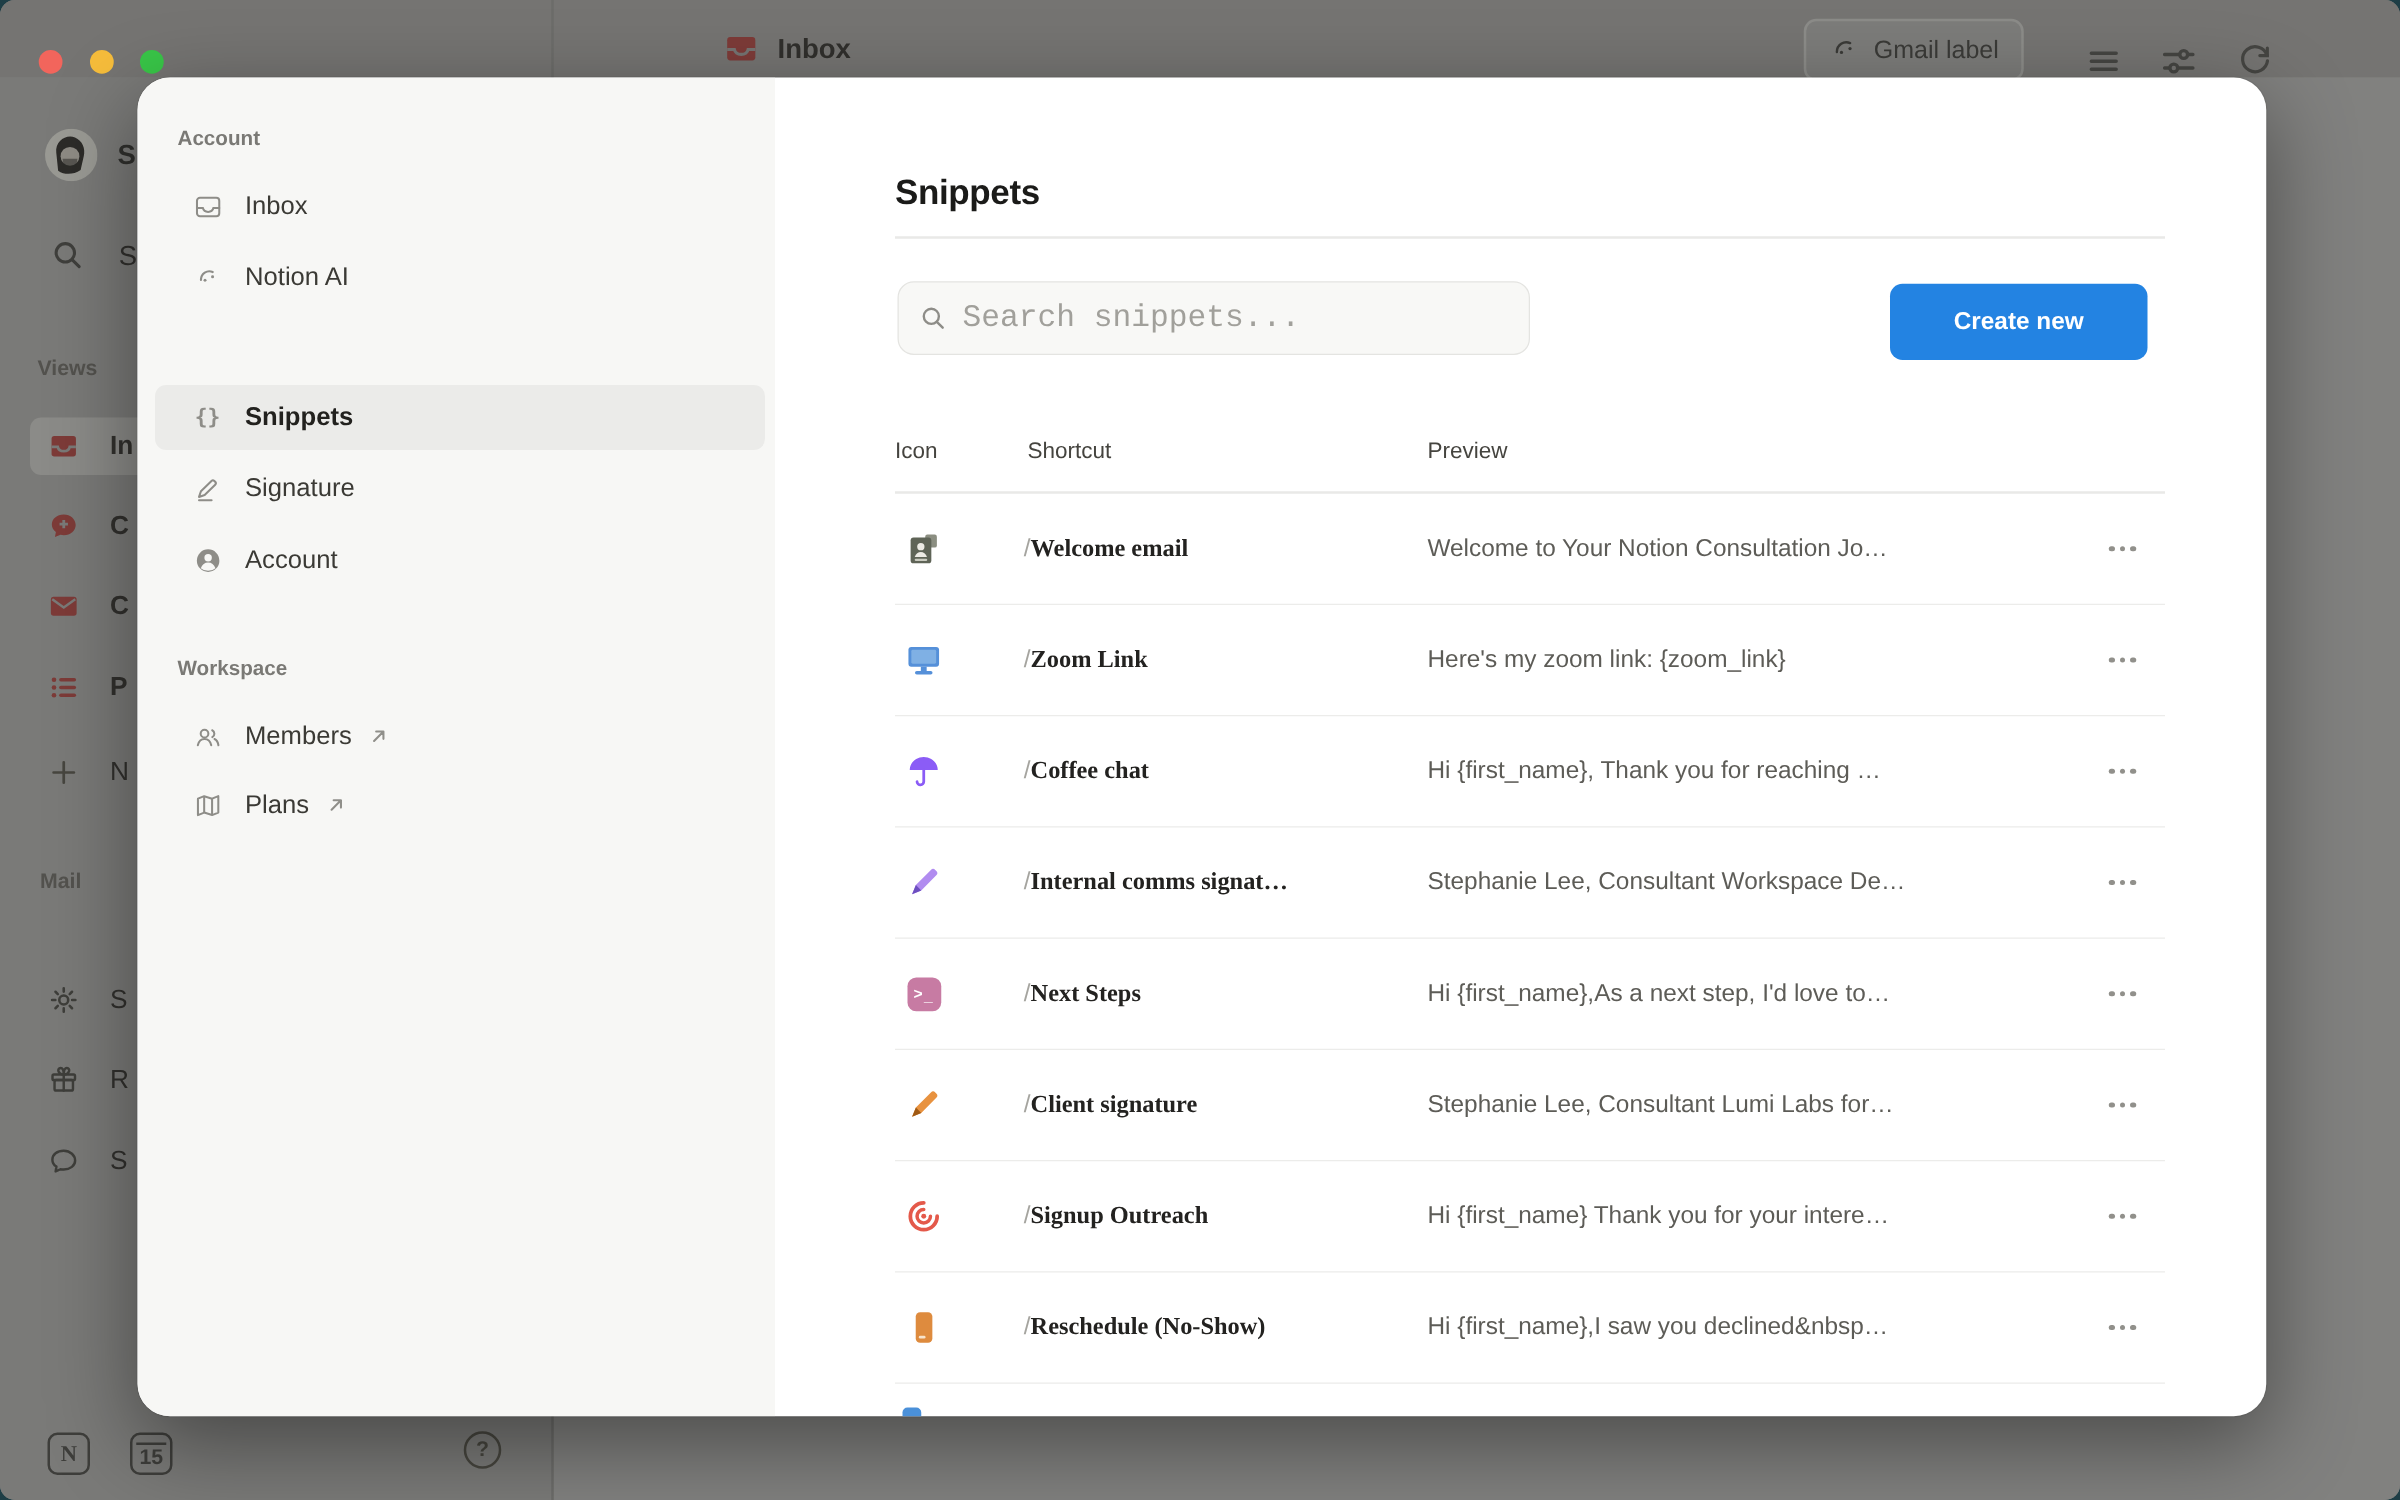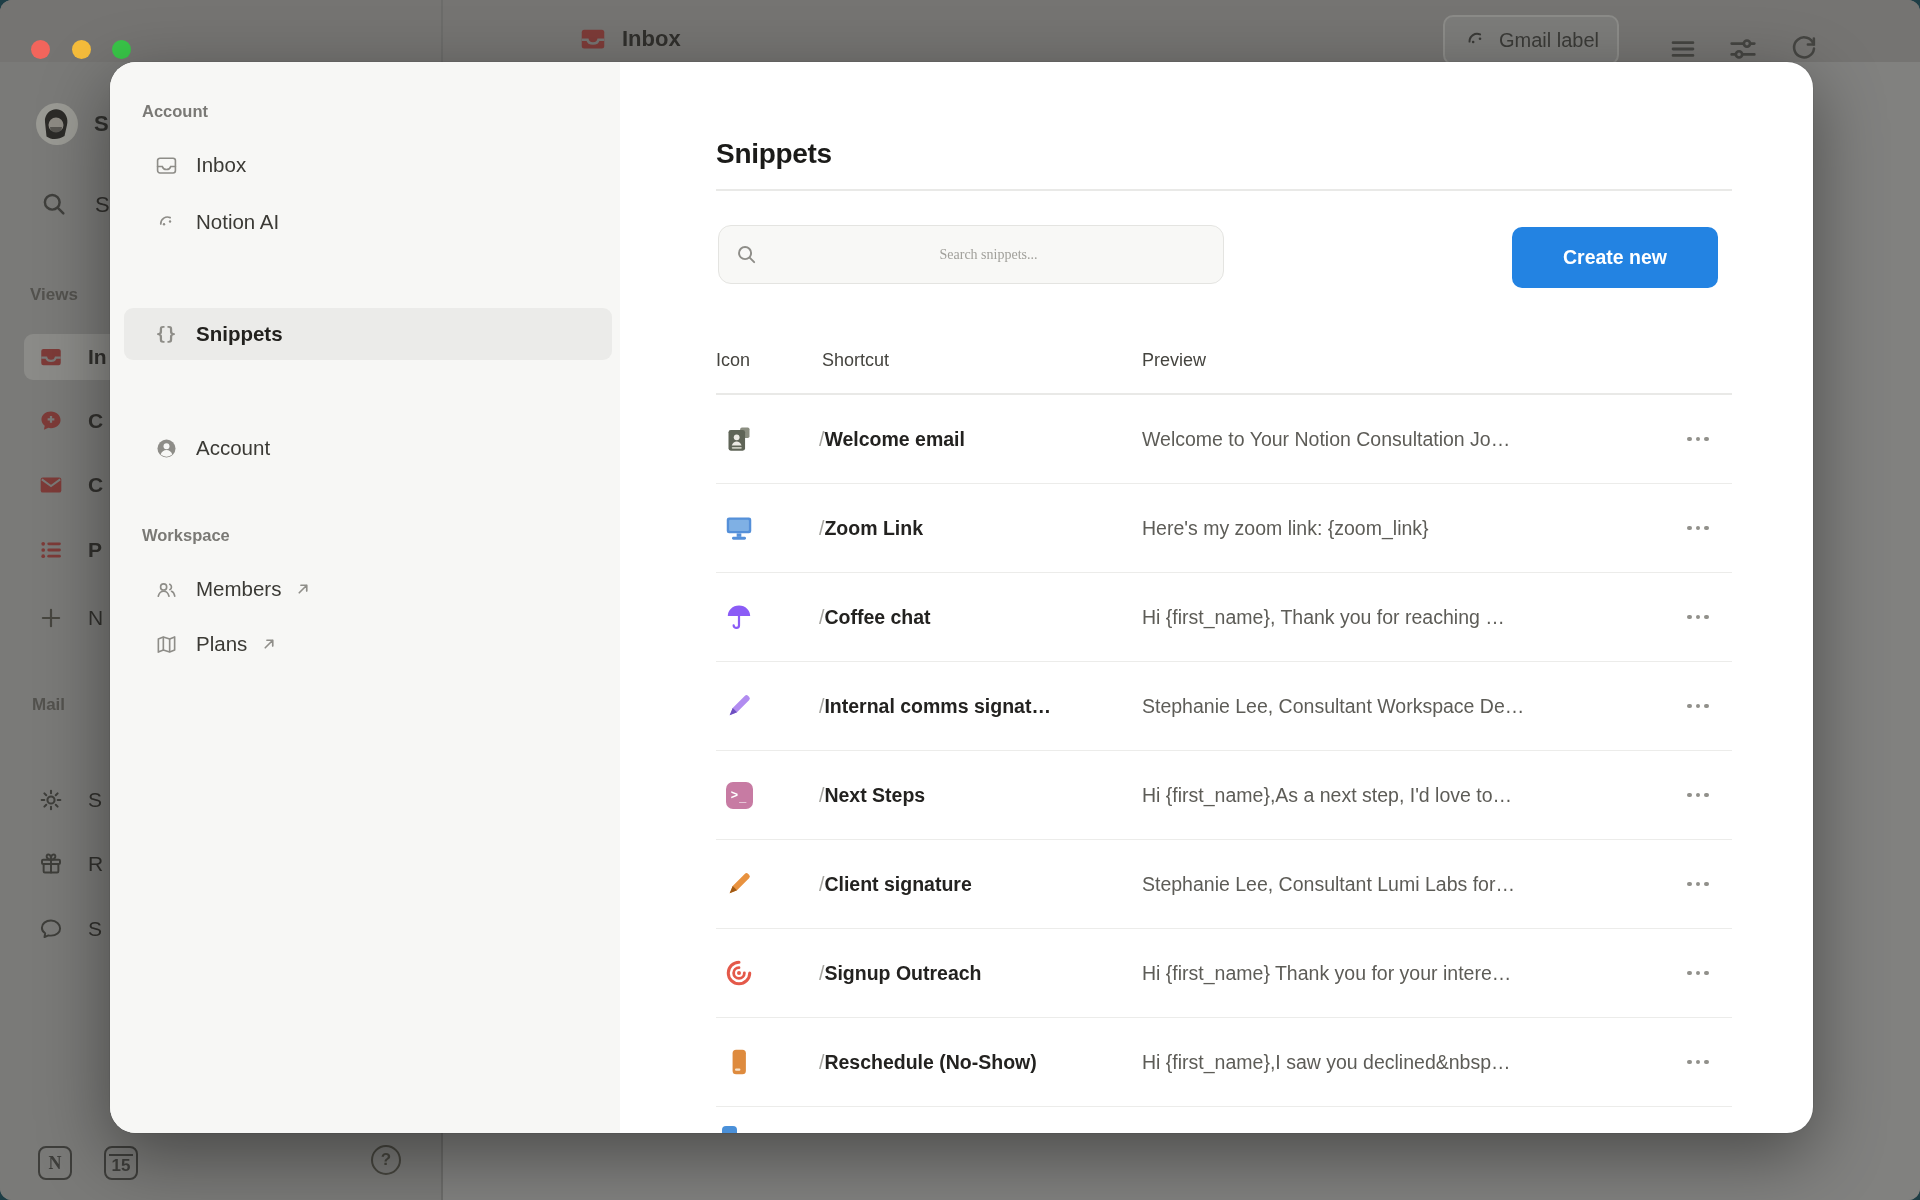--- a/index.html
+++ b/index.html
@@ -37,34 +37,34 @@
            color:#3b3a35; font-size:20.5px; cursor:default; }
   .mitem .ic { width:24px; margin-left:30px; margin-right:18px; color:#8e8d88; display:flex; justify-content:center; }
   .mitem.sel { background:#ebebe9; color:#22211e; font-weight:700; }
   .ext { color:#908f8a; margin-left:12px; display:flex; }
   .braces { font-family:"DejaVu Sans Mono",monospace; font-size:17px; color:#8e8d88; font-weight:600; }
 
   .mtitle { position:absolute; left:606px; top:76px; font-size:28px; font-weight:700; color:#1b1b19; letter-spacing:-.3px; }
   .hairline { position:absolute; height:1.5px; background:#e9e9e7; }
   .searchbox { position:absolute; left:608px; top:163px; width:506px; height:59px; border:1.5px solid #e4e4e1;
                border-radius:13px; background:#f8f8f6; display:flex; align-items:center; padding:0 16px; gap:12px; }
-  .searchbox input { border:none; outline:none; background:transparent; font-size:14px; color:#40403c; width:100%;
-                     font-family:Liberation Serif, serif;text-align:center; }
+  .searchbox input { border:none; outline:none; background:transparent; font-size:25px; color:#40403c; width:100%;
+                     font-family:Liberation Mono, monospace; }
   .searchbox input::placeholder { color:#a1a09b; }
   .createbtn { position:absolute; left:1402px; top:165px; width:206px; height:61px; border:none; border-radius:10px;
                background:var(--accent,#2383e2); color:#fff; font-size:19.5px; font-weight:700; cursor:pointer;
                font-family:"Liberation Sans","DejaVu Sans",sans-serif; }
   .th { position:absolute; top:288px; font-size:18px; font-weight:500; color:#45443f; }
   .tbl { position:absolute; left:606px; top:333px; width:1016px; }
   .trow { position:relative; height:89px; border-bottom:1.5px solid #ececea; }
   .rico { position:absolute; left:8px; top:50%; transform:translateY(-50%); width:30px; height:30px; color:var(--c,#777);
           display:flex; align-items:center; justify-content:center; }
   .rshort { position:absolute; left:103px; top:50%; transform:translateY(-50%); font-size:19.5px; white-space:nowrap; }
   .rshort .sl { color:#a5a49f; font-weight:400; }
-  .rshort .nm { color:#232220; font-weight:700; }
+  .rshort .nm { color:#232220; font-weight:700;font-family:Liberation Serif, serif; }
   .rprev { position:absolute; left:426px; top:50%; transform:translateY(-50%); font-size:19.5px; color:#5d5c57; white-space:nowrap; }
   .rmenu { position:absolute; left:952px; top:50%; transform:translateY(-50%); width:60px; height:40px;
            display:flex; align-items:center; justify-content:center; gap:4px; cursor:pointer; }
   .rmenu i { width:4.6px; height:4.6px; border-radius:50%; background:#91908b; }
   .termbox { width:27px; height:27px; border-radius:7px; background:var(--c); color:#fff; font-weight:700;
              display:flex; align-items:center; justify-content:center; font-size:12.5px; letter-spacing:1px; }
   .peek { position:absolute; left:612px; top:1064px; width:15px; height:8px; background:#4a90d9; border-radius:4px 4px 0 0; }
   svg { display:block; }
 </style>
 </head>
@@ -254,20 +254,29 @@
                 <circle cx="9.4" cy="13.8" r="1.25" fill="currentColor" stroke="none"></circle>
                 <circle cx="15.7" cy="10.9" r="1.25" fill="currentColor" stroke="none"></circle>
               </svg>
             </span>
         <span>Notion AI</span>
       </div>
       <div class="mitem sel" style="top:246px">
         <span class="ic braces">{}</span>
         <span>Snippets</span>
       </div>
+      <div class="mitem" style="top:303px">
+        <span class="ic">
+              <svg width="23" height="23" viewBox="0 0 24 24" stroke="currentColor" stroke-width="1.7" fill="none" stroke-linecap="round" stroke-linejoin="round">
+                <path d="M4.4 18.3l1.6-4.7L14.8 5a1.7 1.7 0 0 1 2.4 0l.7.7a1.7 1.7 0 0 1 0 2.4l-8.8 8.6-4.7 1.6z"></path>
+                <path d="M4.4 21h10.5"></path>
+              </svg>
+            </span>
+        <span>Signature</span>
+      </div>
       <div class="mitem" style="top:360px">
         <span class="ic">
               <svg width="23" height="23" viewBox="0 0 24 24">
                 <circle cx="12" cy="12" r="9.4" fill="currentColor"></circle>
                 <circle cx="12" cy="9.6" r="3.1" fill="#f7f7f5"></circle>
                 <path d="M5.9 18.3c1.1-3 3.3-4.7 6.1-4.7s5 1.7 6.1 4.7a9.4 9.4 0 0 1-12.2 0z" fill="#f7f7f5"></path>
               </svg>
             </span>
         <span>Account</span>
       </div>

